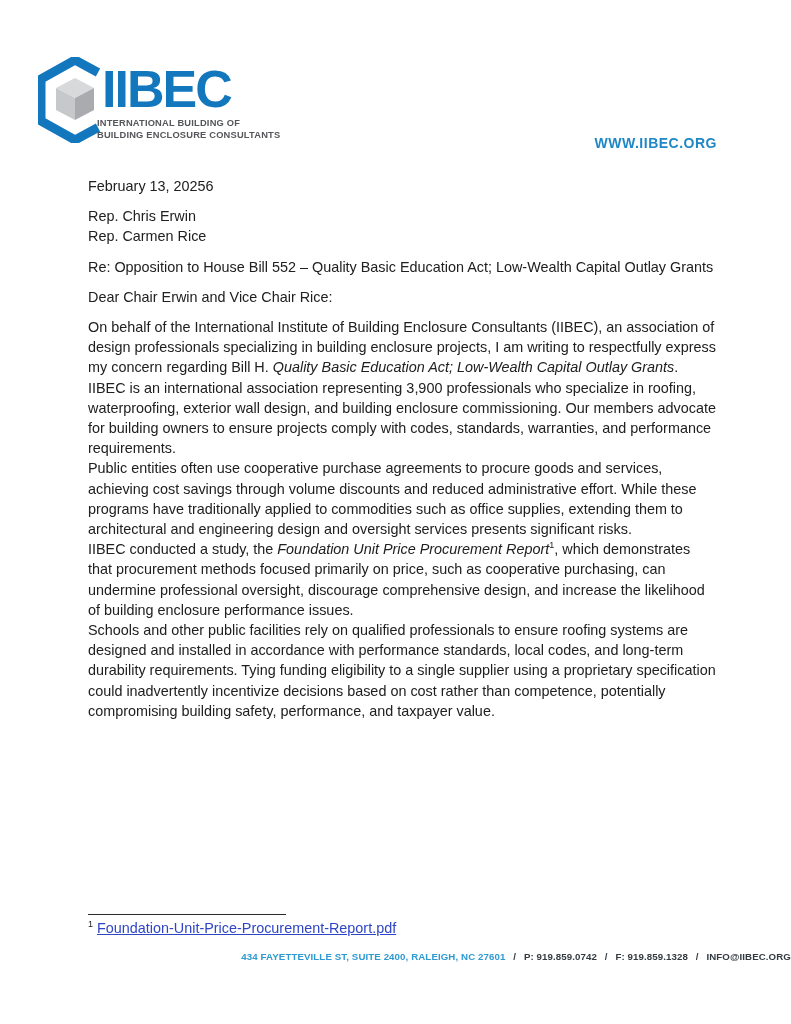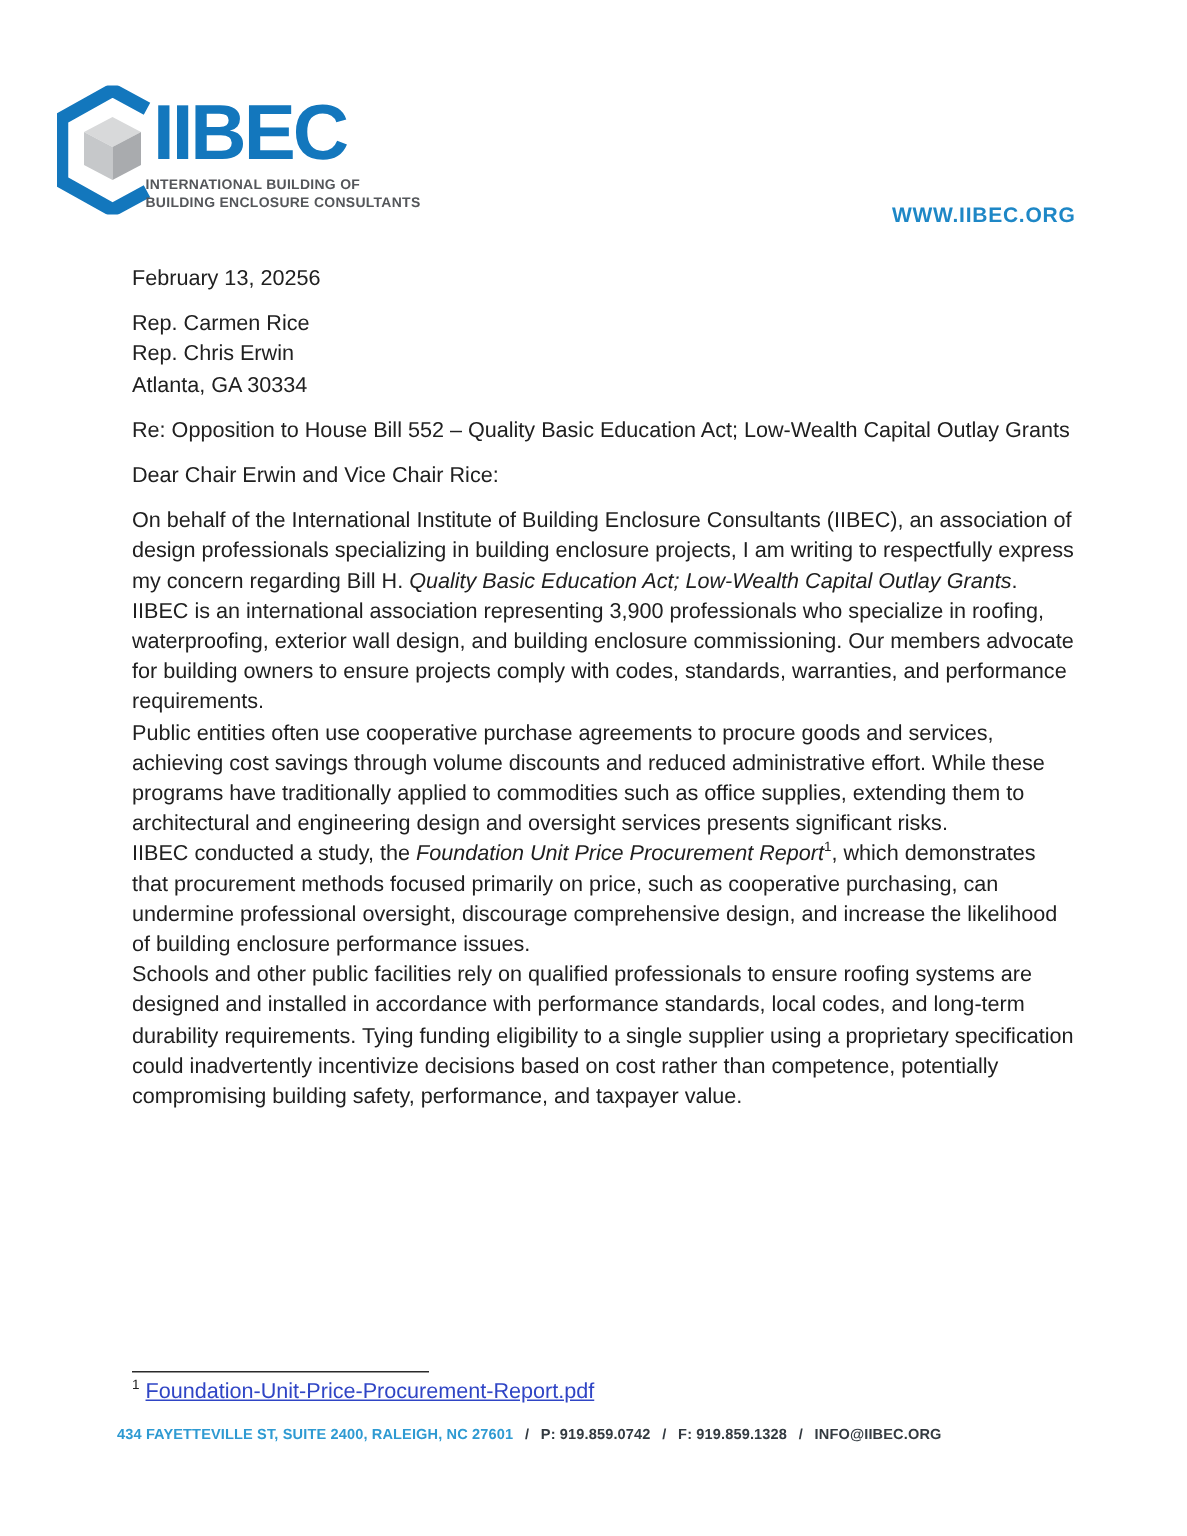--- a/index.html
+++ b/index.html
@@ -29,21 +29,21 @@
   .para em { font-style:italic; }
   .para sup { font-size:9px; vertical-align:super; line-height:0; }
 
   
   .footnote { position:absolute; left:88px; top:901px; font-size:14.4px; color:var(--text); }
   .fn-rule { width:198px; border-top:1.6px solid #2a2a2a; margin-bottom:5px; }
   .fn-line sup { font-size:9px; vertical-align:super; line-height:0; margin-right:4px; }
   .fn-link { color:var(--link_blue); text-decoration:underline; cursor:pointer; }
 
   
-  .pagefooter { position:absolute; left:0; right:0; top:938px; text-align:left;
+  .pagefooter { position:absolute; left:0; right:0; top:938px; text-align:right;
                 padding-left:78px; font-size:9.7px; font-weight:bold; letter-spacing:0.1px;
                 white-space:nowrap; }
   .f-blue { color:var(--footer_blue); }
   .f-dark { color:var(--footer_dark); }
   .sep    { color:var(--footer_dark); margin:0 5px; }
 </style>
 </head>
 <body>
 
 <div class="page">
@@ -61,23 +61,22 @@
         <div>INTERNATIONAL BUILDING OF</div>
         <div>BUILDING ENCLOSURE CONSULTANTS</div>
       </div>
     </div>
     <div class="website">WWW.IIBEC.ORG</div>
   </header>
 
   <main class="letter">
     <div>February 13, 20256</div>
     <div>
+        <div>Rep. Chris Erwin</div>
         <div>Rep. Carmen Rice</div>
-        <div>Rep. Chris Erwin</div>
-        <div>Atlanta, GA 30334</div>
       </div>
     <div>Re: Opposition to House Bill 552 – Quality Basic Education Act; Low-Wealth Capital Outlay Grants</div>
     <div>Dear Chair Erwin and Vice Chair Rice:</div>
     <div>
         <p class="para"><span>On behalf of the International Institute of Building Enclosure Consultants (IIBEC), an association of design professionals specializing in building enclosure projects, I am writing to respectfully express my concern regarding Bill H. </span><em>Quality Basic Education Act; Low-Wealth Capital Outlay Grants</em><span>.</span></p>
         <p class="para"><span>IIBEC is an international association representing 3,900 professionals who specialize in roofing, waterproofing, exterior wall design, and building enclosure commissioning. Our members advocate for building owners to ensure projects comply with codes, standards, warranties, and performance requirements.</span></p>
         <p class="para"><span>Public entities often use cooperative purchase agreements to procure goods and services, achieving cost savings through volume discounts and reduced administrative effort. While these programs have traditionally applied to commodities such as office supplies, extending them to architectural and engineering design and oversight services presents significant risks.</span></p>
         <p class="para"><span>IIBEC conducted a study, the </span><em>Foundation Unit Price Procurement Report</em><sup>1</sup><span>, which demonstrates that procurement methods focused primarily on price, such as cooperative purchasing, can undermine professional oversight, discourage comprehensive design, and increase the likelihood of building enclosure performance issues.</span></p>
         <p class="para"><span>Schools and other public facilities rely on qualified professionals to ensure roofing systems are designed and installed in accordance with performance standards, local codes, and long-term durability requirements. Tying funding eligibility to a single supplier using a proprietary specification could inadvertently incentivize decisions based on cost rather than competence, potentially compromising building safety, performance, and taxpayer value.</span></p>
       </div>

